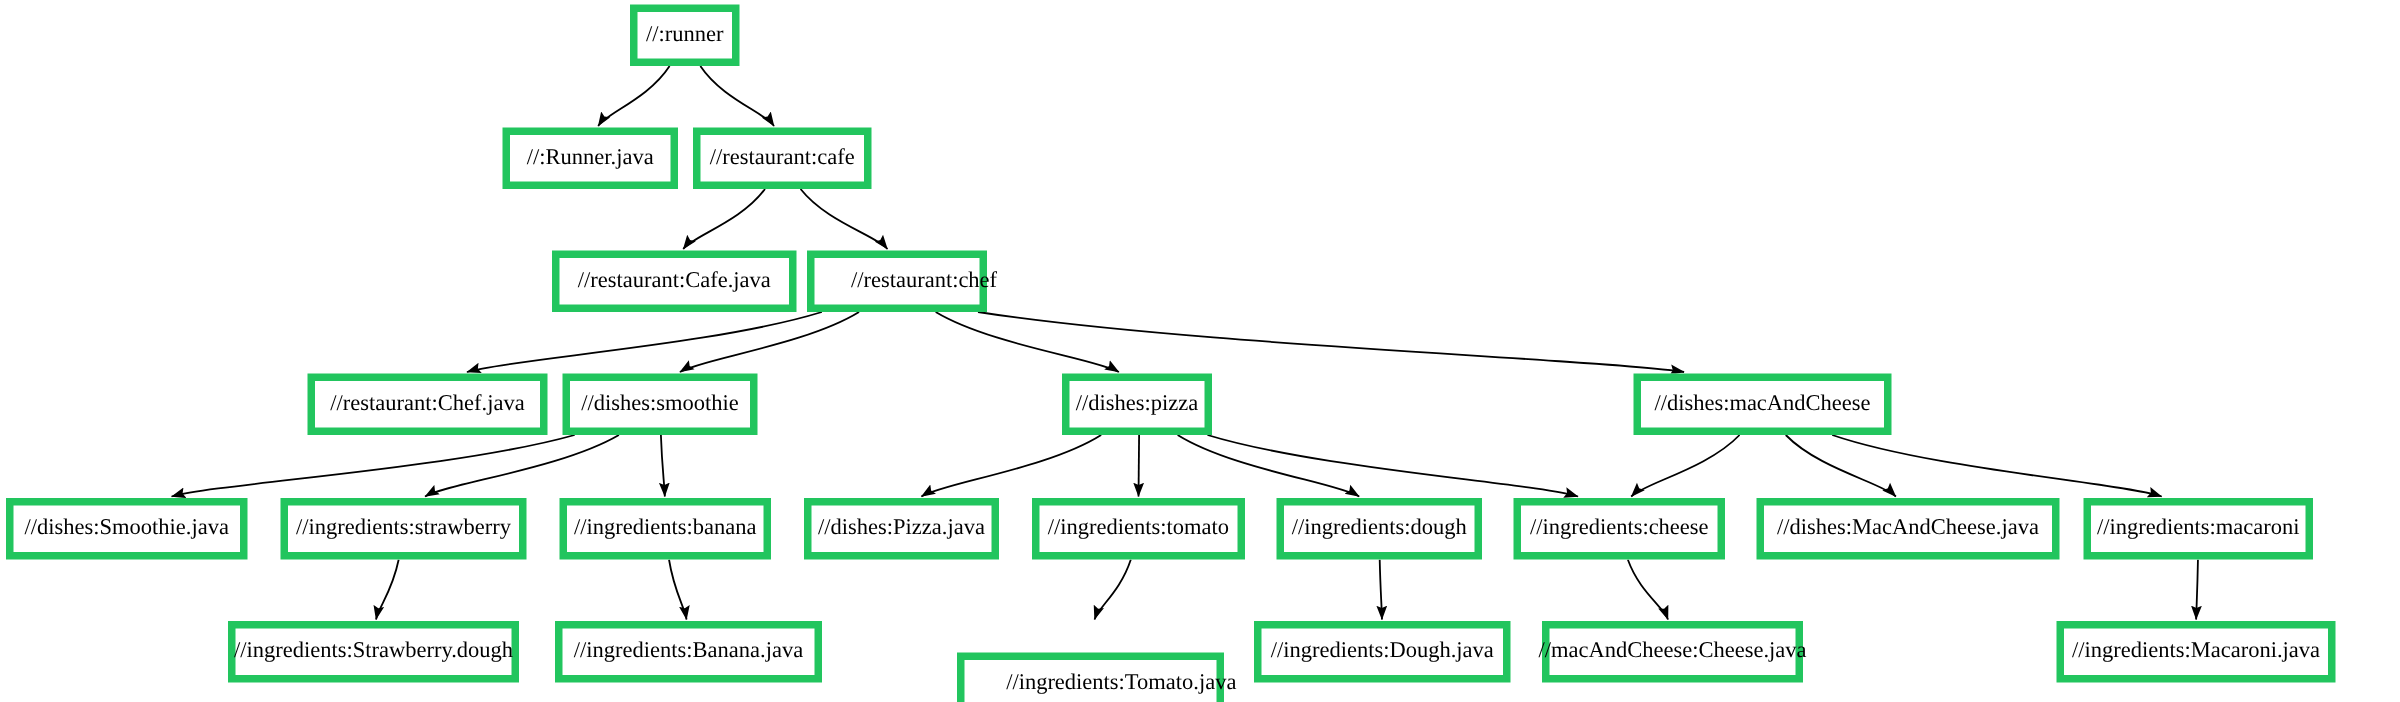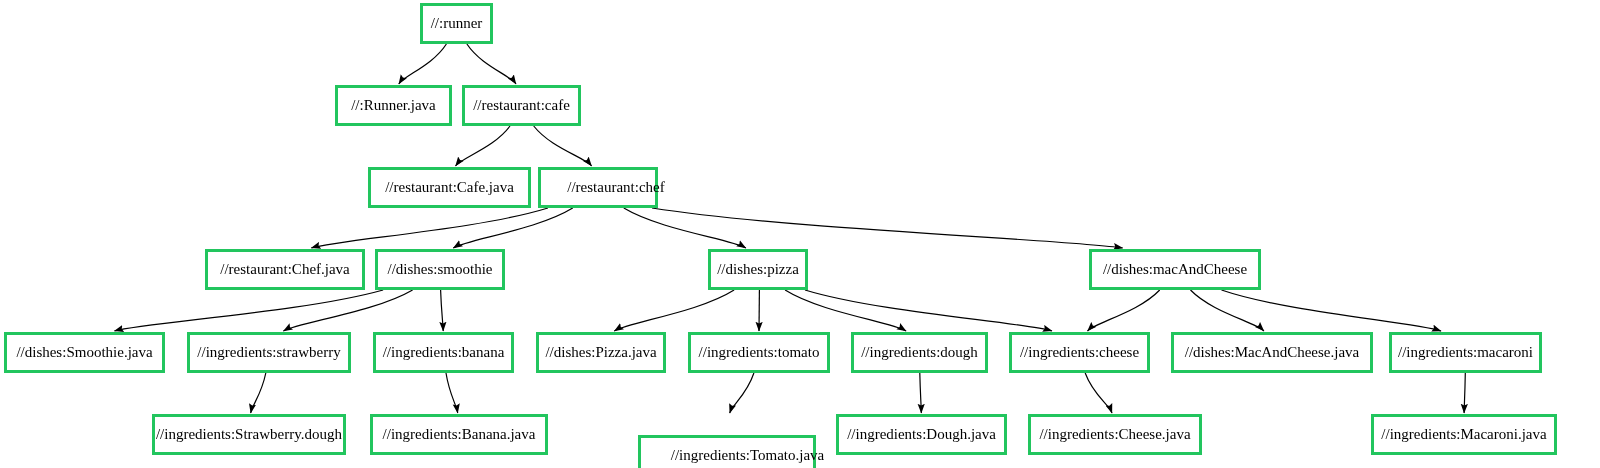--- a/index.html
+++ b/index.html
@@ -19,21 +19,21 @@
     position: absolute;
     left: 0;
     top: 0;
     width: 1600px;
     height: 468px;
     pointer-events: none;
   }
   .graph-node {
     position: absolute;
     box-sizing: border-box;
-    border: 3px solid #22c55e;
+    border: 5px solid #22c55e;
     background: #ffffff;
     display: flex;
     align-items: center;
     justify-content: center;
     height: 41px;
     white-space: nowrap;
   }
   .graph-node .node-label {
     font-family: "Liberation Serif", "DejaVu Serif", serif;
     font-size: 15px;
@@ -140,19 +140,19 @@
       <div class="graph-node" style="left: 370px; top: 414px; width: 178px;">
         <span class="node-label">//ingredients:Banana.java</span>
       </div>
       <div class="graph-node" style="left: 638px; top: 435px; width: 178px; padding-left: 41px;">
         <span class="node-label">//ingredients:Tomato.java</span>
       </div>
       <div class="graph-node" style="left: 836px; top: 414px; width: 171px;">
         <span class="node-label">//ingredients:Dough.java</span>
       </div>
       <div class="graph-node" style="left: 1028px; top: 414px; width: 174px;">
-        <span class="node-label">//ingredients:Cheese.java</span>
+        <span class="node-label">//macAndCheese:Cheese.java</span>
       </div>
       <div class="graph-node" style="left: 1371px; top: 414px; width: 186px;">
         <span class="node-label">//ingredients:Macaroni.java</span>
       </div>
     </div>
 </div>
 
 </body></html>

